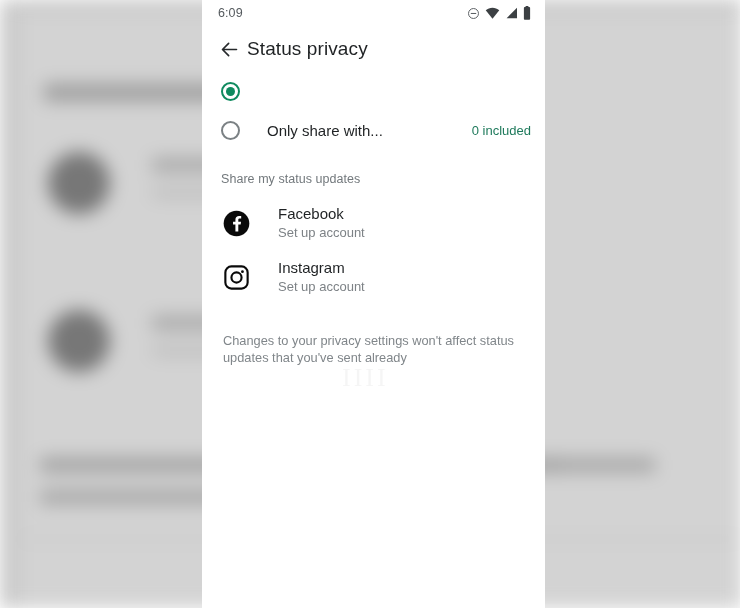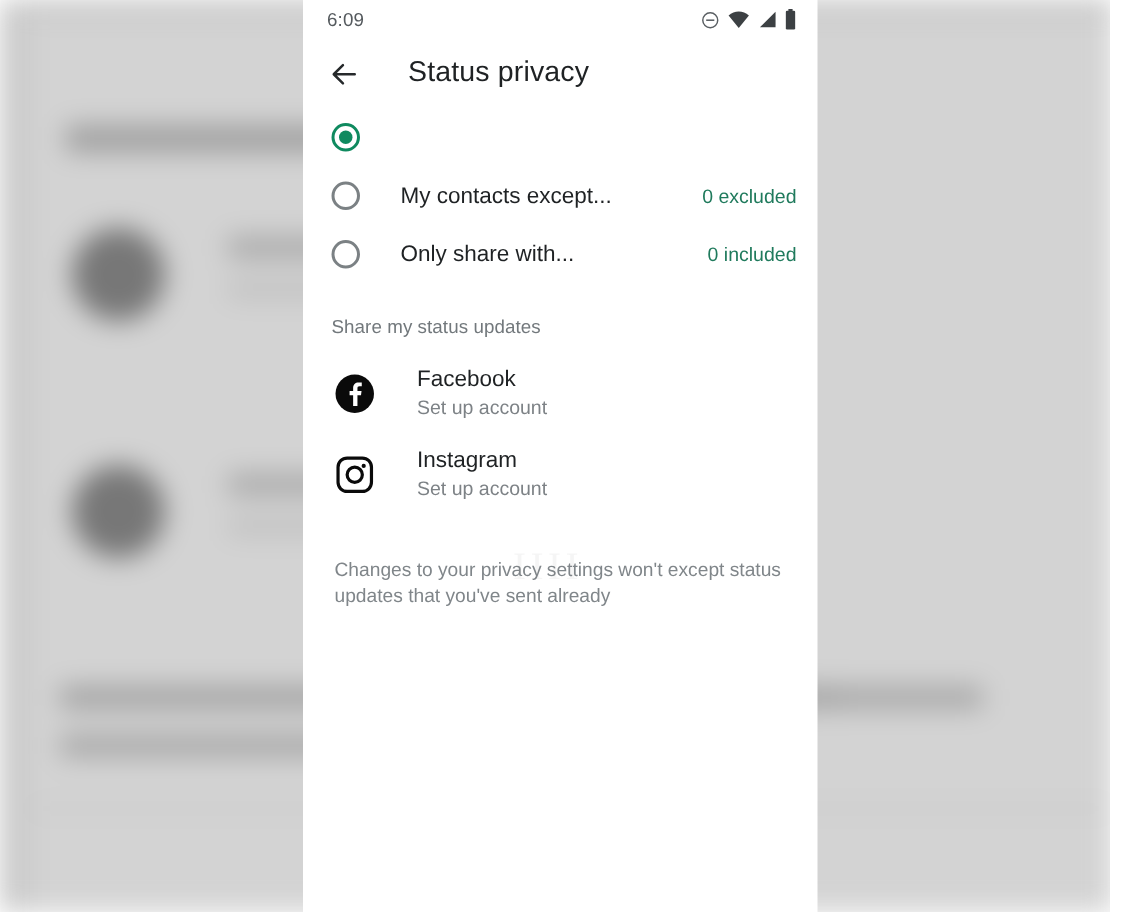--- a/index.html
+++ b/index.html
@@ -138,21 +138,21 @@
     gap: 5px;
   }
   .sys-icons svg { display: block; }
 
   
   .appbar {
     height: 46px;
     display: flex;
     align-items: center;
     padding: 0 16px;
-    gap: 32px;
+    gap: 7px;
   }
   .back-btn {
     width: 22px;
     height: 22px;
     display: flex;
     align-items: center;
     justify-content: center;
     cursor: pointer;
   }
   .page-title {
@@ -332,25 +332,20 @@
       </span>
       <span class="page-title">Status privacy</span>
     </div>
 
 
     <div class="radio-row">
       <span class="radio checked"></span>
       <span class="radio-count"></span>
     </div>
 
-    <div class="radio-row">
-      <span class="radio"></span>
-      <span class="radio-label">My contacts except...</span>
-      <span class="radio-count">0 excluded</span>
-    </div>
 
     <div class="radio-row">
       <span class="radio"></span>
       <span class="radio-label">Only share with...</span>
       <span class="radio-count">0 included</span>
     </div>
 
     <div class="section-header share">Share my status updates</div>
 
     <div class="app-row">
@@ -373,16 +368,16 @@
           <circle cx="12" cy="12" r="4.5" fill="none" stroke="#0a0a0a" stroke-width="1.9"></circle>
           <circle cx="17.3" cy="6.8" r="1.25" fill="#0a0a0a"></circle>
         </svg>
       </span>
       <span class="app-text">
         <span class="app-name">Instagram</span>
         <span class="app-sub">Set up account</span>
       </span>
     </div>
 
-    <div class="footer-note">Changes to your privacy settings won't except status updates that you've sent already</div>
+    <div class="footer-note">Changes to your privacy settings won't affect status updates that you've sent already</div>
 
   </div>
 </div>
 
 </body></html>

